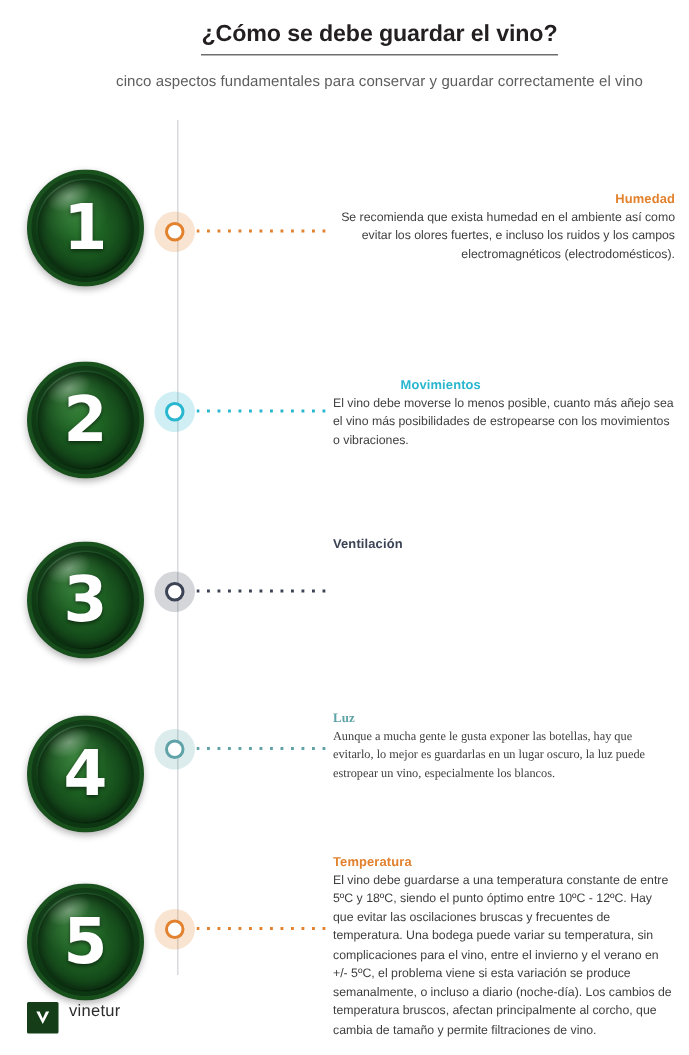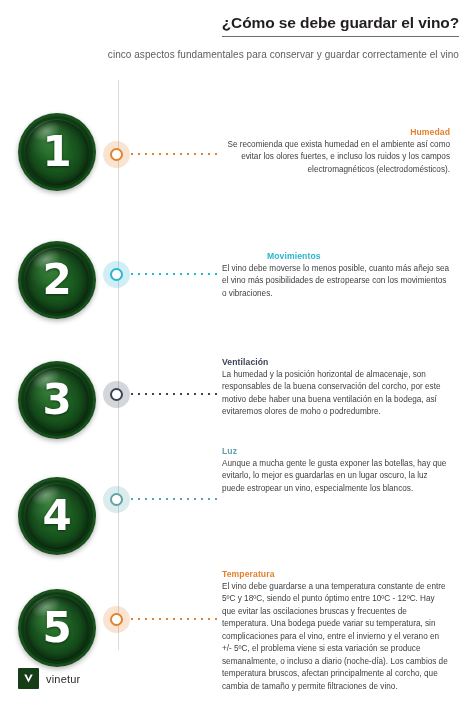--- a/index.html
+++ b/index.html
@@ -12,21 +12,21 @@
     background: #ffffff;
     font-family: "Liberation Sans", sans-serif;
     color: #3b3b3b;
     overflow: hidden;
     position: relative;
   }
 
   
   .header {
     padding-top: 14px;
-    text-align: right;
+    text-align: center;
     margin-left: 47px;
   }
   .page-title {
     font-size: 15.5px;
     font-weight: bold;
     color: #231f20;
     letter-spacing: -0.1px;
     display: inline-block;
     padding-bottom: 4px;
     border-bottom: 1.5px solid #6e6e6e;
@@ -164,21 +164,20 @@
     color: #3e3e3e;
     margin: 0;
   }
 
   
   .footer {
     position: absolute;
     left: 18px;
     bottom: 14px;
     display: flex;
-    align-items: center;
     gap: 7px;
   }
   .logo-mark {
     width: 21px;
     height: 21px;
     background: #143d18;
     display: flex;
     align-items: center;
     justify-content: center;
     border-radius: 1px;
@@ -227,31 +226,30 @@
     </div>
     <div class="section">
       <div class="badge" style="top: 361px;">
         <span class="badge-number">3</span>
       </div>
       <div class="ring-glow" style="top: 381px; background: rgb(59, 67, 85);"></div>
       <div class="ring" style="top: 388px; border-color: rgb(59, 67, 85);"></div>
       <div class="dots" style="top: 393px; color: rgb(59, 67, 85);"></div>
       <div class="content" style="top: 357px;">
         <div class="content-title" style="color: rgb(59, 67, 85);">Ventilación</div>
-        <p class="content-body">La humedad y la posición horizontal de almacenaje, son responsables de la buena conservación del corcho, por este motivo debe haber una buena ventilación en la bodega, así evitaremos olores de moho o podredumbre.</p>
       </div>
     </div>
     <div class="section">
       <div class="badge" style="top: 477px;">
         <span class="badge-number">4</span>
       </div>
       <div class="ring-glow" style="top: 486px; background: rgb(95, 163, 168);"></div>
       <div class="ring" style="top: 493px; border-color: rgb(95, 163, 168);"></div>
       <div class="dots" style="top: 498px; color: rgb(95, 163, 168);"></div>
-      <div class="content" style="top: 446px;">
+      <div class="content" style="top: 473px; font-family: Liberation Serif, serif;">
         <div class="content-title" style="color: rgb(95, 163, 168);">Luz</div>
         <p class="content-body">Aunque a mucha gente le gusta exponer las botellas, hay que evitarlo, lo mejor es guardarlas en un lugar oscuro, la luz puede estropear un vino, especialmente los blancos.</p>
       </div>
     </div>
     <div class="section">
       <div class="badge" style="top: 589px;">
         <span class="badge-number">5</span>
       </div>
       <div class="ring-glow" style="top: 606px; background: rgb(226, 130, 46);"></div>
       <div class="ring" style="top: 613px; border-color: rgb(226, 130, 46);"></div>

